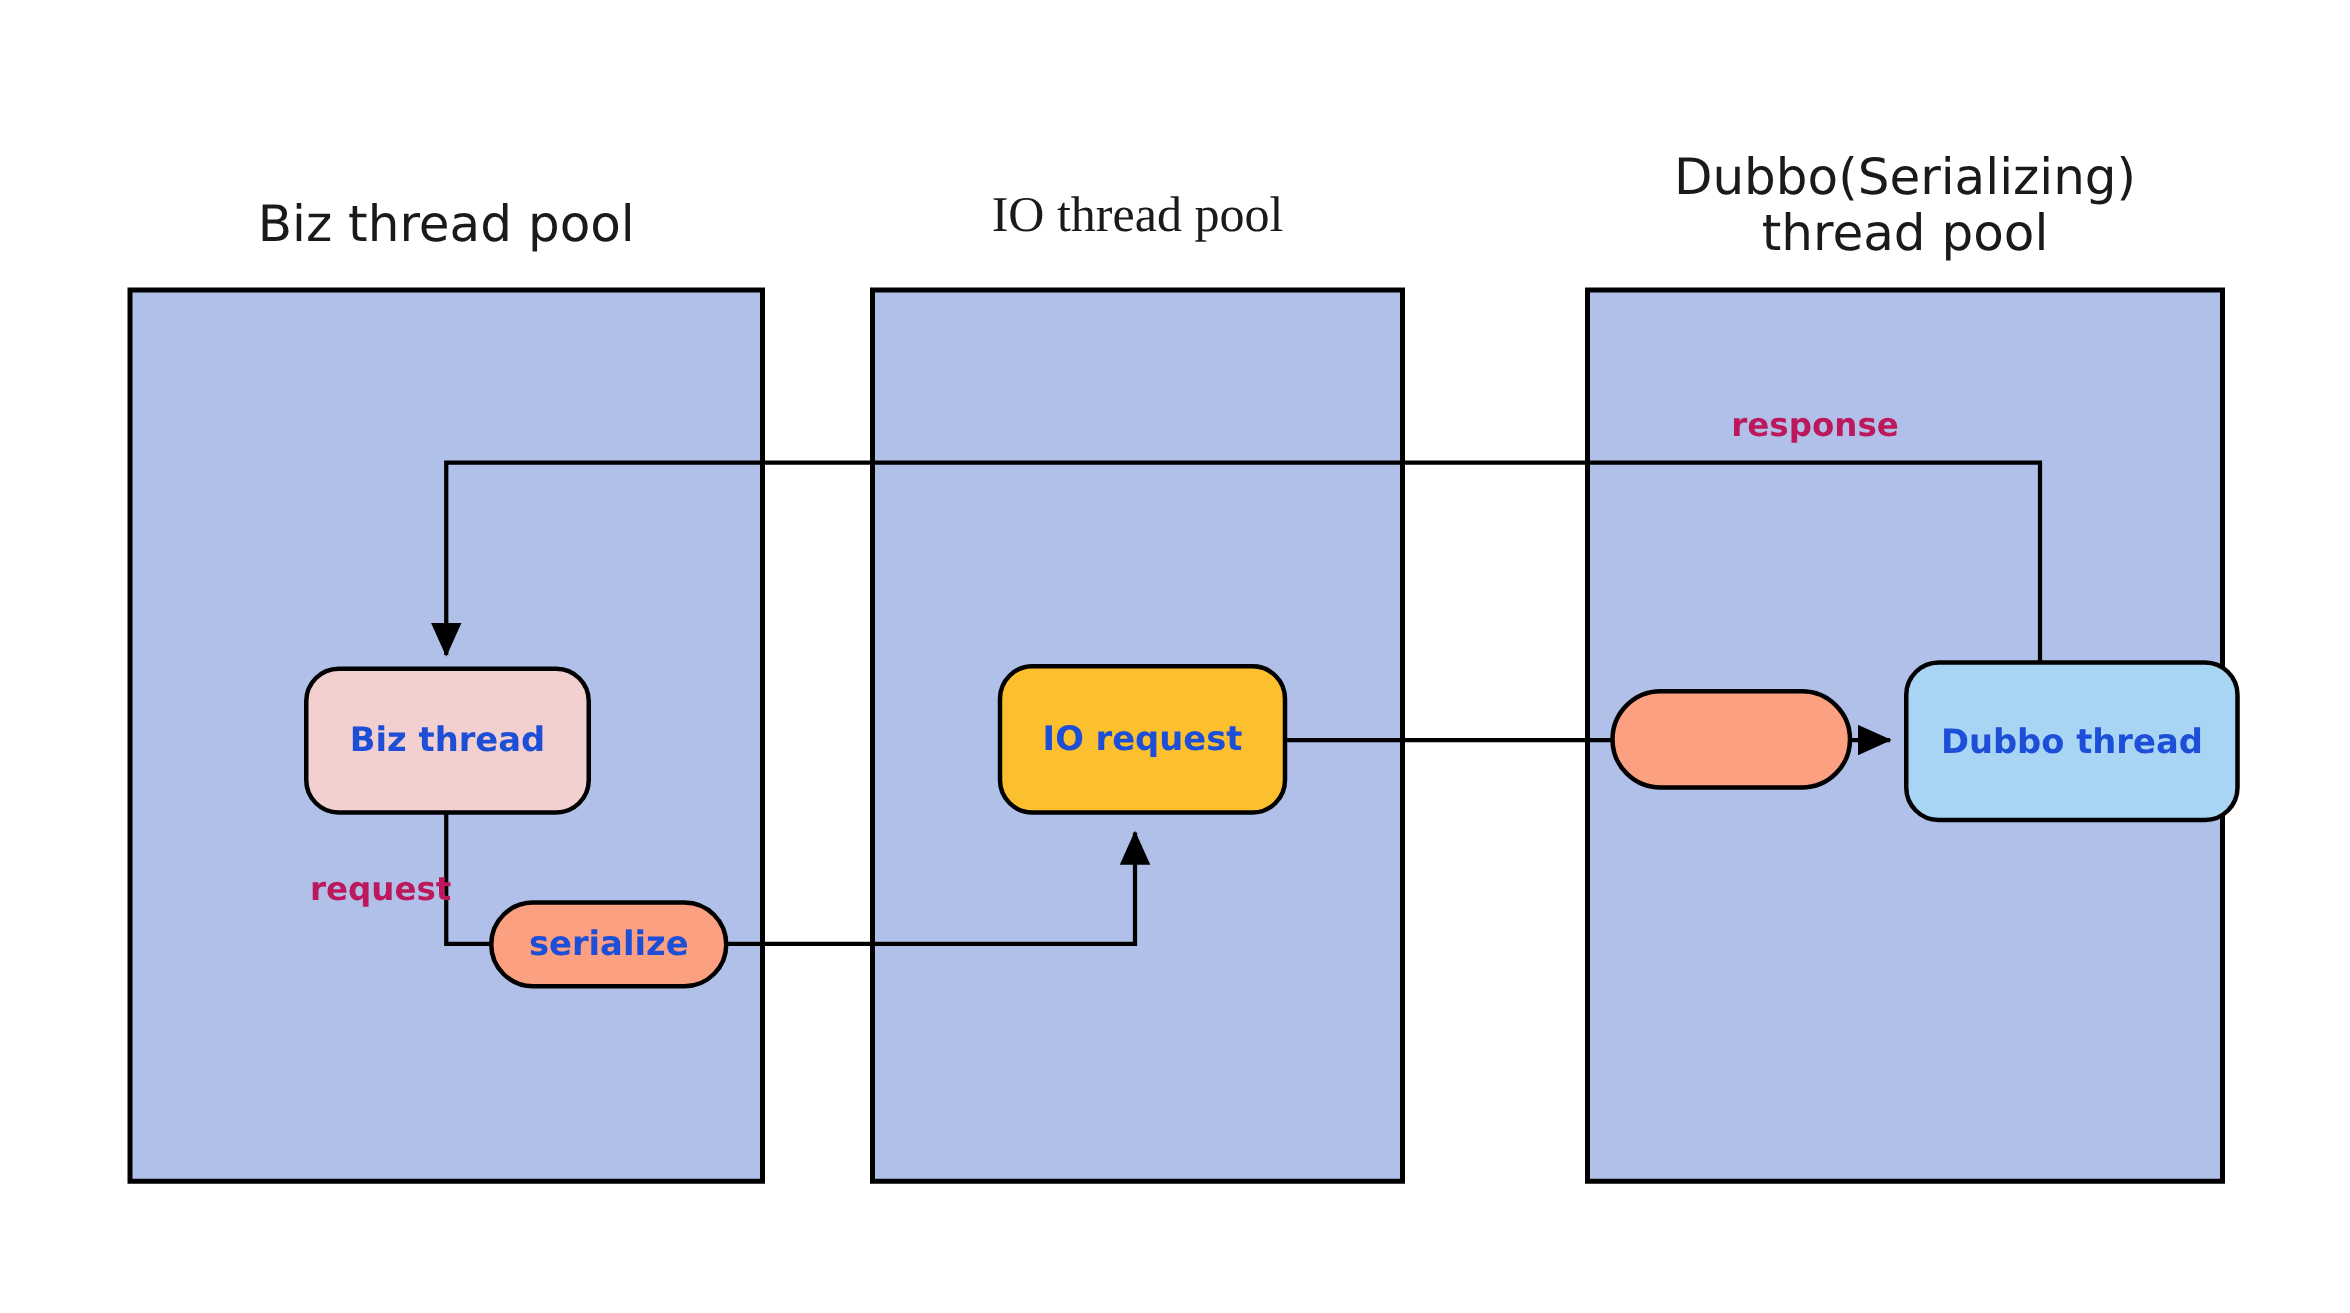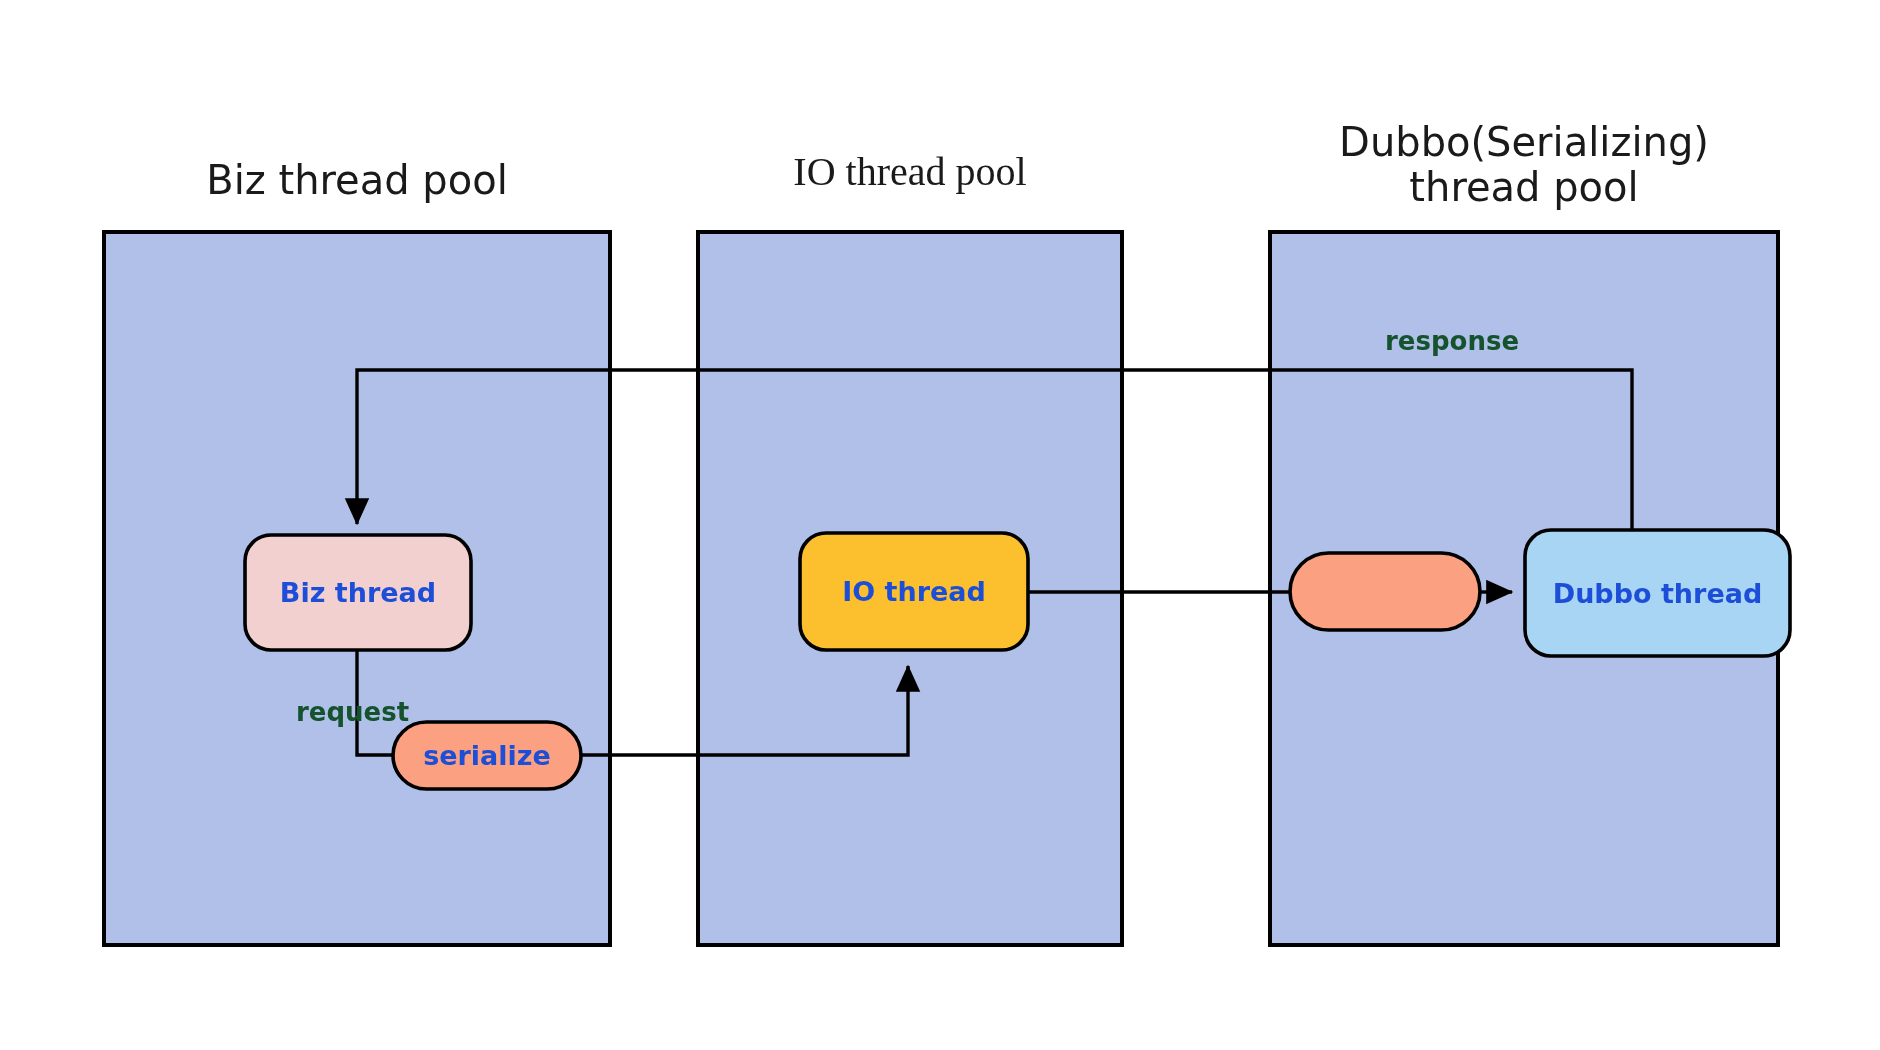--- a/index.html
+++ b/index.html
@@ -43,21 +43,21 @@
     align-items: center;
     justify-content: center;
     color: #1d4ed8;
     font-size: 27px;
     font-weight: bold;
     font-family: "DejaVu Sans", "Liberation Sans", sans-serif;
     pointer-events: none;
   }
   .edge-label {
     position: absolute;
-    color: #14532d;
+    color: #be185d;
     font-size: 26px;
     font-weight: bold;
     font-family: "DejaVu Sans", "Liberation Sans", sans-serif;
     white-space: nowrap;
   }
 </style>
 </head>
 <body>
 
 <div id="diagram-root">
@@ -91,19 +91,19 @@
     </g>
   </svg>
 
   <div class="pool-title" style="left:104px; top:158px; width:506px;">Biz thread pool</div>
   <div class="pool-title" style="left:678px; top:150px; width:464px;font-family:Liberation Serif, serif;">IO thread pool</div>
   <div class="pool-title" style="left:1250px; top:120px; width:548px;">Dubbo(Serializing)
 thread pool</div>
 
   <div class="node-label" style="left:245px; top:535px; width:226px; height:115px;">Biz thread</div>
   <div class="node-label" style="left:393px; top:722px; width:188px; height:67px;">serialize</div>
-  <div class="node-label" style="left:800px; top:533px; width:228px; height:117px;">IO thread</div>
+  <div class="node-label" style="left:800px; top:533px; width:228px; height:117px;">IO request</div>
   <div class="node-label" style="left:1525px; top:530px; width:265px; height:126px;">Dubbo thread</div>
 
-  <div class="edge-label" style="left:248px; top:697px;margin-left:48px;">request</div>
+  <div class="edge-label" style="left:248px; top:697px;">request</div>
   <div class="edge-label" style="left:1385px; top:326px;">response</div>
 
 </div>
 
 </body></html>

